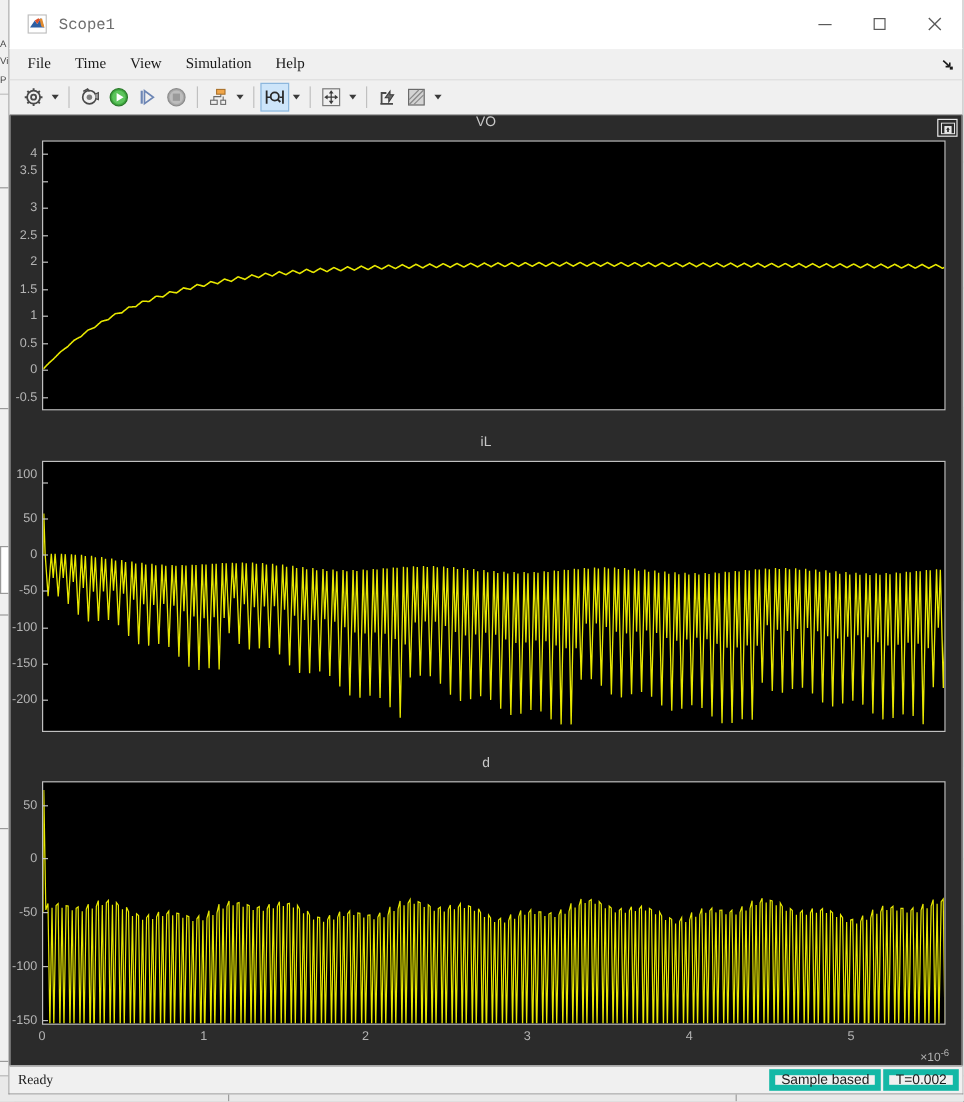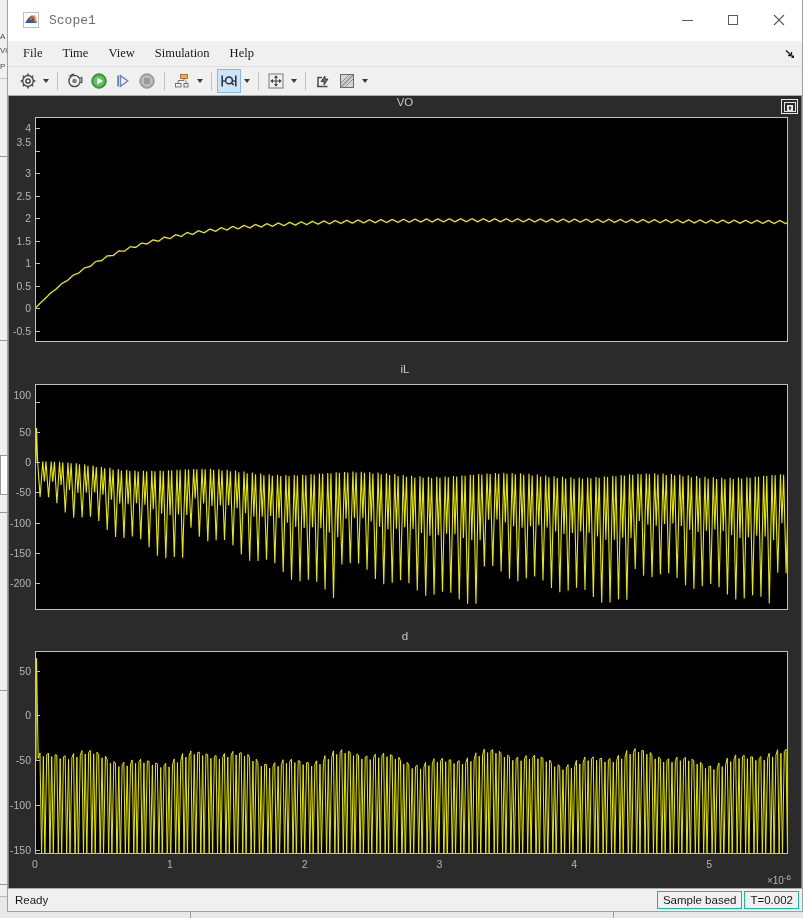--- a/index.html
+++ b/index.html
@@ -288,30 +288,30 @@
     display: flex;
     align-items: center;
     flex: 0 0 auto;
     border-top: 1px solid #a9a9a9;
     position: relative;
   }
   .status-text {
     font-size: 11.5px;
     color: #1a1a1a;
     margin-left: 7px;
-    font-family: Liberation Sans, sans-serif;
+    font-family: Liberation Serif, serif;
   }
   .status-cells {
     position: absolute;
     right: 3px;
     display: flex;
     height: 18px;
   }
   .status-cell {
-    border: 1px solid #14b8a6;
+    border: 5px solid #14b8a6;
     background: #f0f0f0;
     font-size: 11.5px;
     color: #1a1a1a;
     padding: 0 5px;
     display: flex;
     align-items: center;
     margin-left: 2px;
     font-family: "Liberation Sans", sans-serif;
     box-sizing: border-box;
   }

